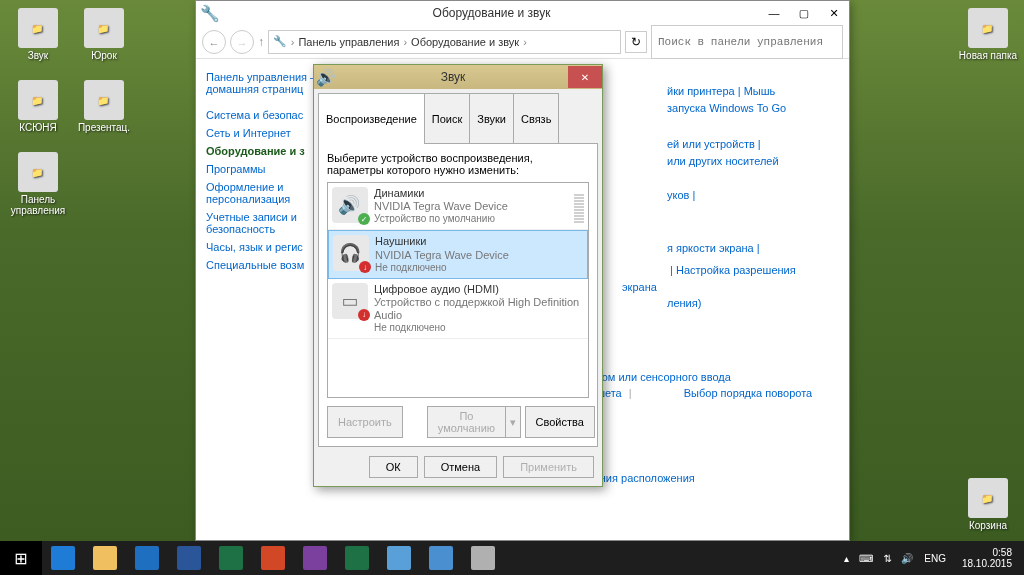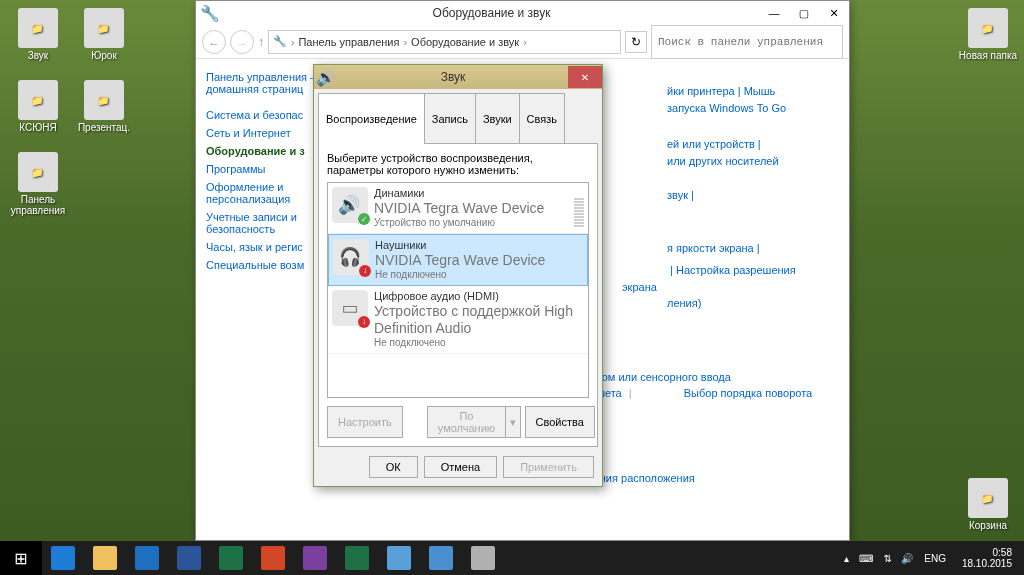--- a/index.html
+++ b/index.html
@@ -43,21 +43,21 @@
 .sound-instruction { font-size: 11px; margin-bottom: 6px; }
 .device-list { border: 1px solid #aaa; height: 216px; overflow: auto; background: white; }
 .device-item { display: flex; padding: 4px; border-bottom: 1px solid #eee; cursor: pointer; }
 .device-item.selected { background: #cce8ff; border: 1px solid #7ab8e8; }
 .device-icon { width: 36px; height: 36px; background: #e8e8e8; border-radius: 4px; margin-right: 6px; flex-shrink: 0; position: relative; display:flex; align-items:center; justify-content:center; font-size: 18px; color:#777; }
 .device-icon .badge { position: absolute; bottom: -2px; right: -2px; width: 12px; height: 12px; border-radius: 50%; font-size: 8px; color: white; display: flex; align-items: center; justify-content: center; }
 .badge.ok { background: #4caf50; }
 .badge.err { background: #d32f2f; }
 .device-info { flex: 1; font-size: 11px; line-height: 1.2; }
 .device-name { color: #333; }
-.device-desc { color: #777; font-size: 14px; }
+.device-desc { color: #777; font-size: 11px; }
 .device-status { color: #777; font-size: 10px; }
 .level-meter { width: 10px; display: flex; flex-direction: column-reverse; gap: 1px; padding: 2px 0; }
 .level-meter div { height: 2px; background: #d0d0d0; }
 .sound-btns { display: flex; gap: 4px; margin-top: 8px; justify-content: space-between; }
 .sound-btns button { font-size: 11px; padding: 3px 10px; background: #f0f0f0; border: 1px solid #aaa; cursor: pointer; }
 .sound-btns button:disabled { color: #aaa; }
 .sound-btns .group { display: flex; gap: 4px; }
 .sound-btns .split { display: flex; padding-left: 20px; }
 .sound-btns .split button:first-child { border-right: none; }
 .sound-btns .split button:last-child { padding: 3px 4px; }
@@ -149,21 +149,21 @@
       <div style="height:12px"></div>
       <div class="link-group" style="margin-left:240px">
         <a>йки принтера | Мышь</a><br>
         <a>запуска Windows To Go</a>
       </div>
       <div class="link-group" style="margin-left:240px;margin-top:20px">
         <a>ей или устройств |</a><br>
         <a>или других носителей</a>
       </div>
       <div class="link-group" style="margin-left:240px;margin-top:18px">
-        <a>звук |</a>
+        <a>уков |</a>
       </div>
       <div class="link-group" style="margin-left:240px;margin-top:36px">
         <a>я яркости экрана |</a><br>
         <span style="display:inline-block;margin-top:18px"></span>
         <a>| Настройка разрешения экрана</a><br>
         <a>ления)</a>
       </div>
       <div class="link-group" style="margin-top:36px">
         <div class="heading">Параметры планшетного компьютера</div>
         <a>Калибровка экрана для ввода пером или сенсорного ввода</a><br>
@@ -181,21 +181,21 @@
 </div>
 
 <div class="sound-dialog">
   <div class="sound-titlebar">
     <span style="width:24px;text-align:center">🔊</span>
     <span class="sound-title">Звук</span>
     <span class="sound-close">✕</span>
   </div>
   <div class="sound-tabs">
     <div class="sound-tab active">Воспроизведение</div>
-    <div class="sound-tab">Запись</div>
+    <div class="sound-tab">Поиск</div>
     <div class="sound-tab">Звуки</div>
     <div class="sound-tab">Связь</div>
   </div>
   <div class="sound-content">
     <div class="sound-instruction">Выберите устройство воспроизведения, параметры которого нужно изменить:</div>
     <div class="device-list" id="device-list">
         <div class="device-item">
           <div class="device-icon">🔊<div class="badge ok">✓</div></div>
           <div class="device-info">
             <div class="device-name">Динамики</div>

